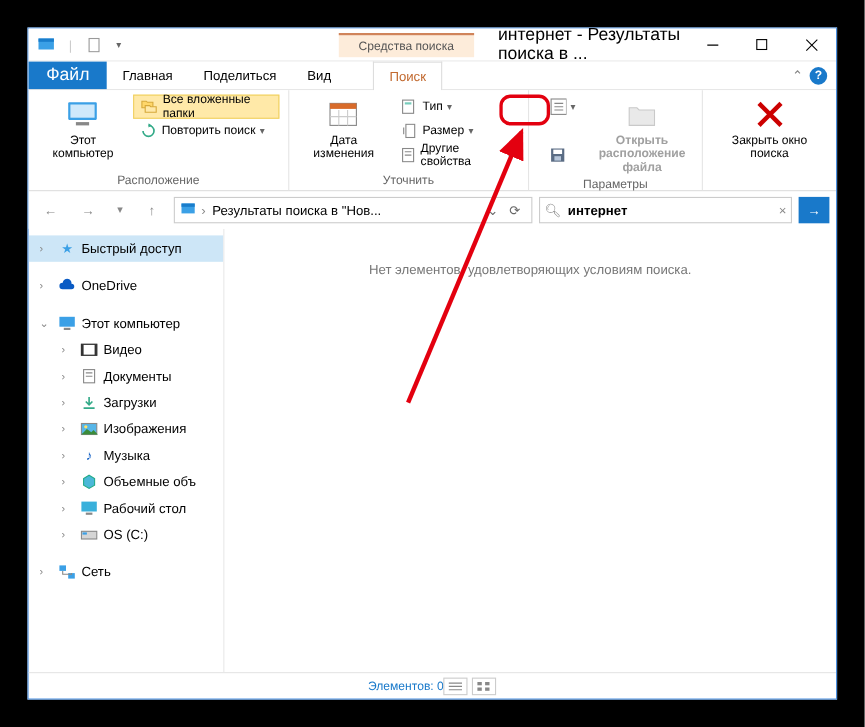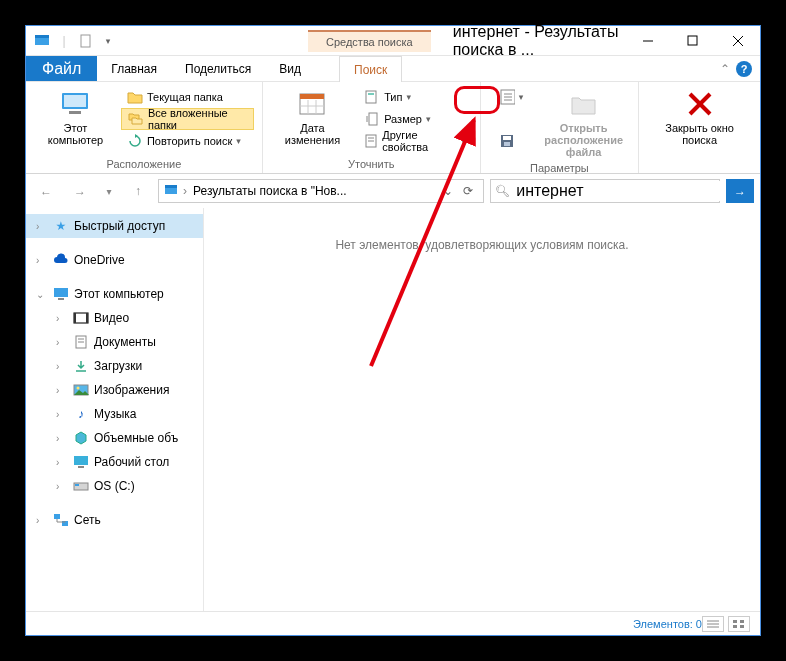--- a/index.html
+++ b/index.html
@@ -138,21 +138,21 @@
     padding:0 4px;
     gap:4px;
   }
   .addrbox input {
     border:none;outline:none;flex:1;font-size:12px;
   }
   .searchbox {
     width:230px;height:24px;border:1px solid #ccc;
     display:flex;align-items:center;padding:0 4px;gap:4px;
   }
-  .searchbox input { border:none;outline:none;flex:1;font-size:16px; }
+  .searchbox input { border:none;outline:none;flex:1;font-size:12px;font-weight:bold; }
   .go-btn { width:28px;height:24px;background:#1979ca;color:#fff;display:flex;align-items:center;justify-content:center;}
   .body {
     flex:1;display:flex;overflow:hidden;
   }
   .sidebar {
     width:178px;border-right:1px solid #e8e8e8;
     overflow-y:auto;padding-top:6px;
   }
   .tree-item {
     display:flex;align-items:center;gap:4px;
@@ -165,21 +165,21 @@
   .tree-item .ticon { width:18px;height:18px;display:flex;align-items:center;justify-content:center;}
   .content {
     flex:1;display:flex;flex-direction:column;align-items:center;
     padding-top:30px;color:#777;font-size:12px;
     position:relative;
   }
   .statusbar {
     height:24px;border-top:1px solid #e5e5e5;
     display:flex;align-items:center;padding:0 10px;
     font-size:11px;color:#1979ca;
-    justify-content:flex-end;
+    justify-content:center;
   }
   .viewbtns { display:flex;gap:4px; }
   .viewbtns .vb { width:22px;height:16px;border:1px solid #ccc; display:flex;align-items:center;justify-content:center;}
   .highlight-circle {
     position:absolute;
     border:3px solid #e3000f;
     border-radius:10px;
     pointer-events:none;
   }
   .arrow-svg {
@@ -250,28 +250,20 @@
           <span class="ic">
             <svg width="32" height="28">
                 <rect x="3" y="3" width="26" height="16" rx="1" fill="#3ba0e6"></rect>
                 <rect x="5" y="5" width="22" height="12" fill="#cfe9fb"></rect>
                 <rect x="10" y="21" width="12" height="3" fill="#888"></rect>
               </svg>
           </span>
           <span>Этот компьютер</span>
         </div>
         <div class="col">
-          <div class="small-btn">
-            <span class="smic">
-                <svg width="16" height="16">
-                  <path d="M1 4 h5 l2 2 h7 v8 h-14 z" fill="#ffd76a" stroke="#d6a93a"></path>
-                </svg>
-              </span>
-            <span>Текущая папка</span>
-          </div>
           <div class="small-btn highlighted">
             <span class="smic">
                 <svg width="16" height="16">
                   <path d="M1 3 h4 l1 1 h5 v5 h-10 z" fill="#ffd76a" stroke="#d6a93a"></path>
                   <path d="M4 7 h4 l1 1 h5 v5 h-10 z" fill="#ffe9a8" stroke="#d6a93a"></path>
                 </svg>
               </span>
             <span>Все вложенные папки</span>
           </div>
           <div class="small-btn">

